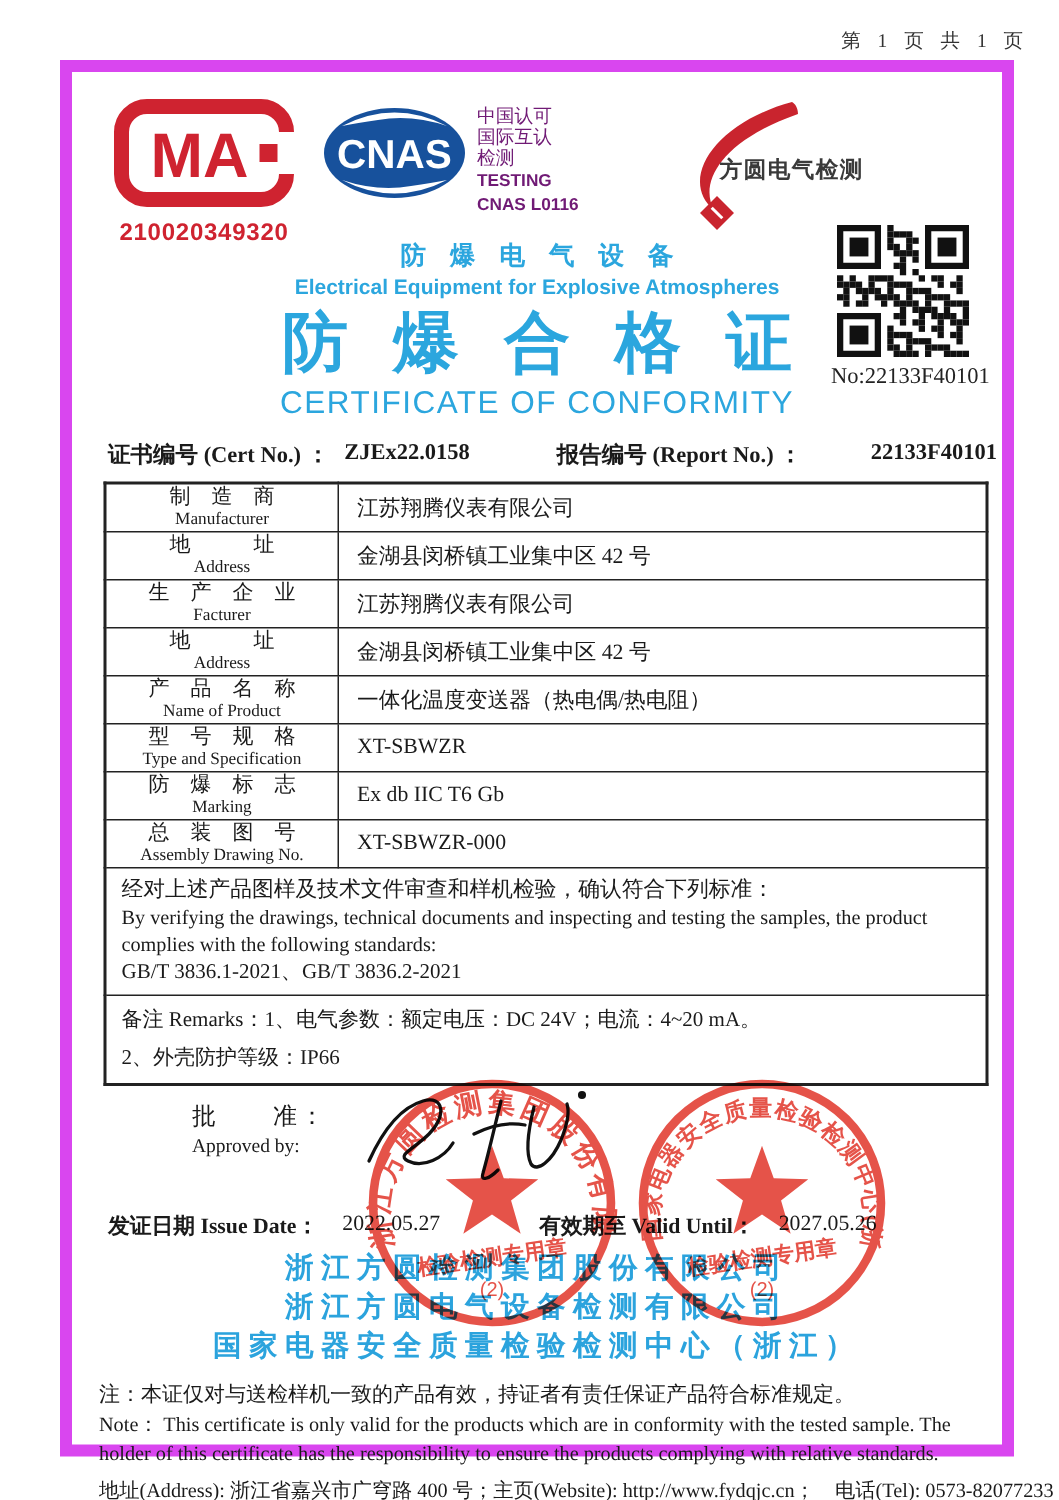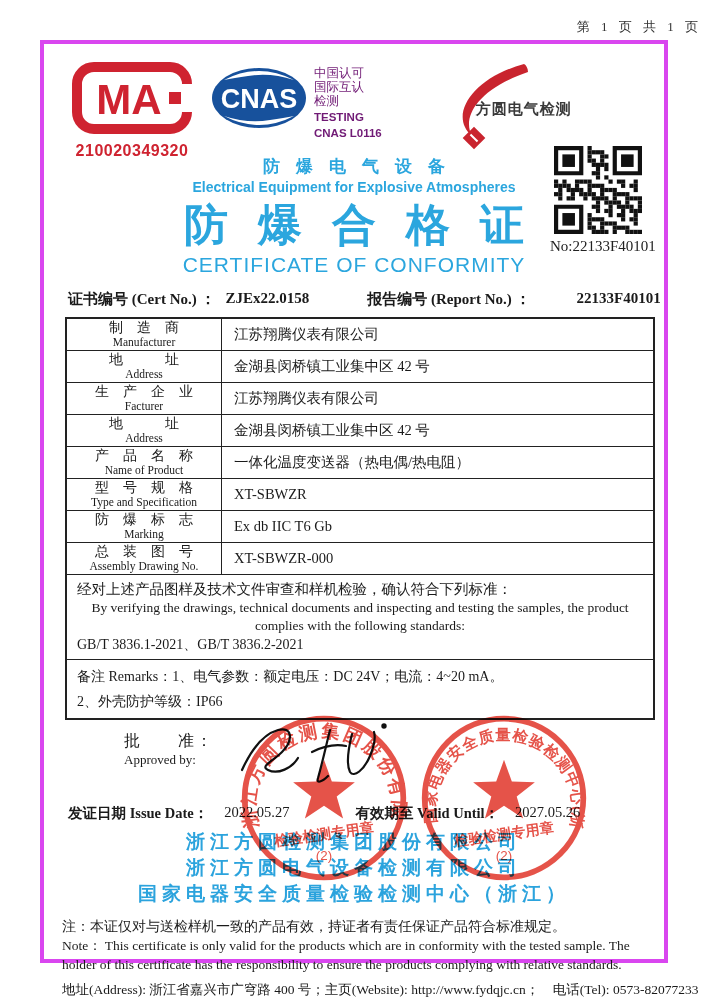--- a/index.html
+++ b/index.html
@@ -1,21 +1,21 @@
 <!DOCTYPE html>
 <html><head>
 <meta charset="utf-8">
 <style>
   html,body{margin:0;padding:0;background:#fff;}
   body{width:706px;height:1000px;position:relative;
        font-family:"Liberation Serif","DejaVu Serif",serif;color:#1a1a1a;
        -webkit-font-smoothing:antialiased;}
-  .page-no{position:absolute;top:18px;right:4px;font-size:13px;letter-spacing:4px;color:#333;}
+  .page-no{position:absolute;top:18px;right:20px;font-size:13px;letter-spacing:4px;color:#333;}
   .cert-border{position:absolute;left:40px;top:40px;width:620px;height:915px;
-               border:4px solid #d946ef;background:#fff;}
+               border:8px solid #d946ef;background:#fff;}
   
   .logos-row{display:flex;align-items:flex-start;margin:12px 12px 0 24px;height:94px;}
   .cma-block{width:128px;text-align:center;margin-top:6px;}
   .cma-num{color:#cf2330;font-weight:bold;font-size:16px;font-family:"Liberation Sans","DejaVu Sans",sans-serif;margin-top:2px;letter-spacing:.5px;}
   .ilac-block{margin-left:16px;margin-top:2px;}
   .cnas-block{display:flex;margin-left:14px;margin-top:10px;}
   .cnas-side{margin-left:6px;font-family:Liberation Sans, sans-serif;color:#701a75;}
   .cnas-side .cn{font-size:12.5px;line-height:14px;}
   .cnas-side .en{font-size:11.5px;line-height:13px;font-weight:bold;margin-top:3px;}
   .fy-block{margin-left:46px;margin-top:4px;position:relative;}
@@ -40,21 +40,21 @@
   
   .info-table{border-collapse:collapse;margin:8px 0 0 21px;width:590px;}
   .info-table td{border:1px solid #222;padding:1px 6px;}
   .info-table{border:2px solid #222;}
   td.lbl{width:142px;text-align:center;}
   td.lbl .cn{font-size:14px;line-height:16px;white-space:nowrap;}
   td.lbl .en{font-size:11.5px;line-height:13px;font-family:"Liberation Serif",serif;}
   td.val{font-size:14.5px;padding-left:12px;}
   td.wide{padding:4px 10px;}
   .std-cn{font-size:14.5px;line-height:20px;}
-  .std-en{font-size:13.5px;line-height:18px;text-align:center;}
+  .std-en{font-size:13.5px;line-height:18px;}
   .std-list{font-size:14px;line-height:20px;}
   .rem{font-size:14px;line-height:25px;}
   
   .approve-row{position:relative;margin:10px 0 0 80px;height:54px;}
   .ap-cn{font-size:16px;letter-spacing:2px;line-height:22px;}
   .ap-en{font-size:13px;line-height:15px;}
   .signature{position:absolute;left:110px;top:-12px;}
   .dates-row{display:flex;margin:20px 0 0 24px;font-size:14.5px;font-weight:bold;}
   .dates-row .grp{display:flex;white-space:nowrap;text-align:right;}
   .dates-row .val{margin-left:16px;font-weight:normal;}

